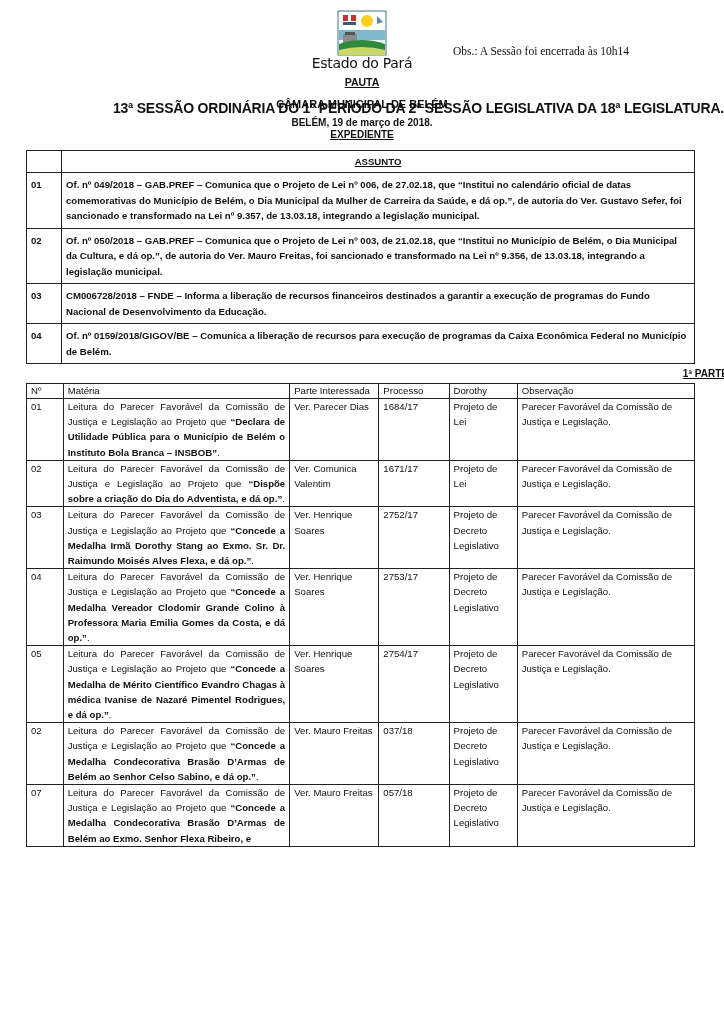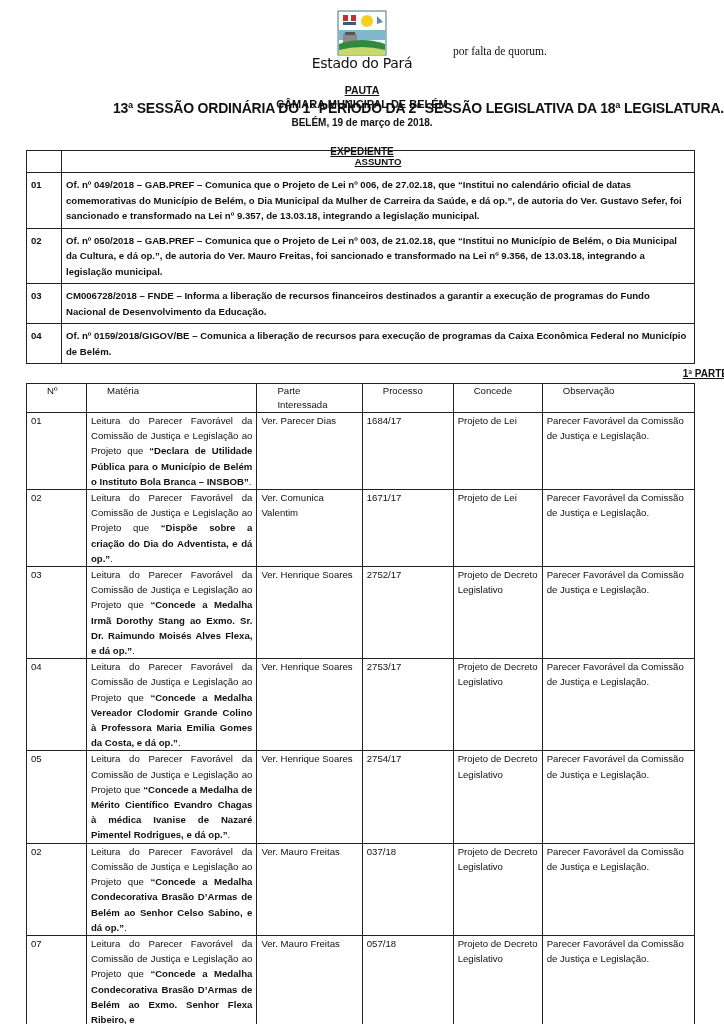--- a/index.html
+++ b/index.html
@@ -4,36 +4,36 @@
 <style>
   html, body { margin: 0; padding: 0; background: #ffffff; }
   body { width: 724px; height: 1024px; position: relative; overflow: hidden;
          font-family: "Liberation Sans", sans-serif; color: #111; }
   .logo { position: absolute; left: 337px; top: 10px; width: 50px; height: 46px; }
   .obs { position: absolute; left: 453px; top: 42px; font-family: "Liberation Serif", serif;
          font-size: 11.5px; line-height: 18px; color: #111; }
   .head { position: absolute; left: 0; width: 724px; text-align: center; }
   .h-estado { top: 55px; font-size: 14px; font-family: "DejaVu Sans", sans-serif; letter-spacing: -0.3px; }
   .h-camara { top: 70px; font-size: 11px; font-weight: bold; margin-top: 28px; }
-  .h-pauta { top: 84px; font-size: 10.5px; font-weight: bold; text-decoration: underline; }
+  .h-pauta { top: 76px; font-size: 10.5px; font-weight: bold; text-decoration: underline; }
   .h-sessao { top: 100px; font-size: 14px; font-weight: bold; letter-spacing: -0.2px; text-align: right; }
   .h-data { top: 117px; font-size: 10px; font-weight: bold; }
-  .h-exped { top: 146px; font-size: 10px; font-weight: bold; text-decoration: underline; }
+  .h-exped { top: 129px; font-size: 10px; font-weight: bold; text-decoration: underline; }
 
   table { border-collapse: collapse; position: absolute; }
   td, th { border: 1.5px solid #222; vertical-align: top; }
   .t1 { left: 26px; top: 150px; width: 669px; font-size: 9.6px; font-weight: bold; line-height: 15.5px; }
   .t1 td { padding: 4px 4px; }
   .t1 .num { width: 26px; }
   .t1 .hdr { text-align: center; text-decoration: underline; height: 13px; line-height: 13px; }
 
   .parte { position: absolute; left: 0; width: 712px; top: 368px; text-align: right;
            font-size: 10px; font-weight: bold; text-decoration: underline; padding-left: 16px; }
   .t2 { left: 26px; top: 383px; width: 669px; font-size: 9.6px; line-height: 15.2px; }
-  .t2 th { font-weight: normal; text-align: left; padding: 0 20px; height: 14px; line-height: 14px; }
+  .t2 th { font-weight: normal; text-align: left; padding: 0 4px; height: 14px; line-height: 14px; }
   .t2 td { padding: 0 4px; }
   .c-num { width: 26px; }
   .c-mat { width: 207px; text-align: justify; }
   .c-parte { width: 76px; }
   .c-proc { width: 58px; }
   .c-proj { width: 56px; }
   .c-obs { width: 160px; }
   .mat b { font-weight: bold; }
 </style>
 </head>
@@ -50,21 +50,21 @@
     <path d="M40 6 L46 12 L40 14 Z" fill="#5a8fa8"></path>
     <rect x="2" y="20" width="46" height="10" fill="#7fb8cc"></rect>
     <rect x="6" y="24" width="14" height="10" fill="#8a8a8a"></rect>
     <rect x="8" y="22" width="10" height="3" fill="#555"></rect>
     <path d="M2 34 Q25 26 48 34 L48 45 L2 45 Z" fill="#2e8b3e"></path>
     <path d="M2 40 Q25 34 48 40 L48 45 L2 45 Z" fill="#c9d86a"></path>
   </svg>
 </div>
 
 <div class="obs">
-  <div>por falta de quorum.</div>
+  <div>Obs.: A Sessão foi encerrada às 10h14</div>
 </div>
 
 <div class="head h-estado">Estado do Pará</div>
 <div class="head h-camara">CÂMARA MUNICIPAL DE BELÉM</div>
 <div class="head h-pauta">PAUTA</div>
 <div class="head h-sessao">13ª SESSÃO ORDINÁRIA DO 1º PERÍODO DA 2ª SESSÃO LEGISLATIVA DA 18ª LEGISLATURA.</div>
 <div class="head h-data">BELÉM, 19 de março de 2018.</div>
 <div class="head h-exped">EXPEDIENTE</div>
 
 <table class="t1">
@@ -94,21 +94,21 @@
 
 <div class="parte">1ª PARTE</div>
 
 <table class="t2">
   <tbody>
       <tr>
     <th class="c-num">Nº</th>
     <th class="c-mat">Matéria</th>
     <th class="c-parte">Parte Interessada</th>
     <th class="c-proc">Processo</th>
-    <th class="c-proj">Concede</th>
+    <th class="c-proj">Dorothy</th>
     <th class="c-obs">Observação</th>
   </tr>
   </tbody>
     <tbody id="parte1-body">
   <tr>
     <td class="c-num">01</td>
     <td class="c-mat mat"><span>Leitura do Parecer Favorável da Comissão de Justiça e Legislação ao Projeto que </span><b>“Declara de Utilidade Pública para o Município de Belém o Instituto Bola Branca – INSBOB”</b><span>.</span></td>
     <td class="c-parte">Ver. Parecer Dias</td>
     <td class="c-proc">1684/17</td>
     <td class="c-proj">Projeto de Lei</td>

